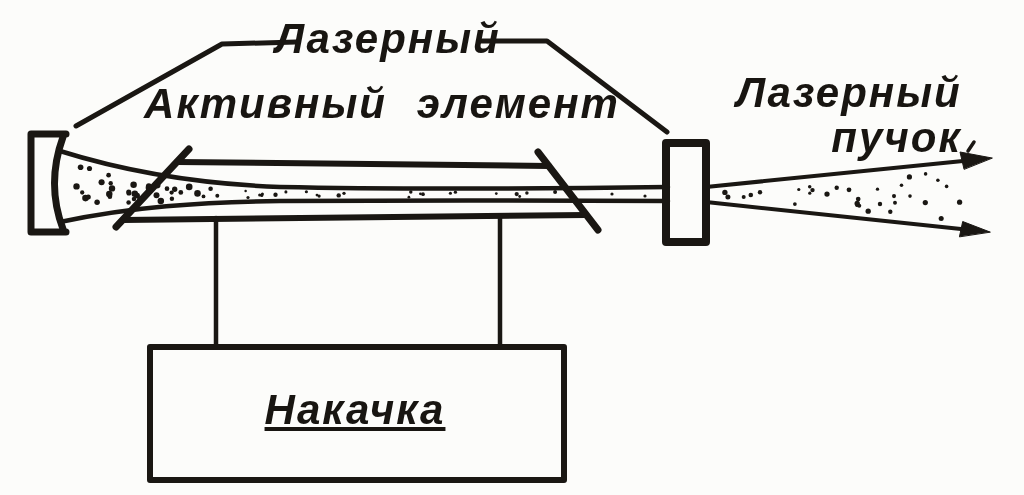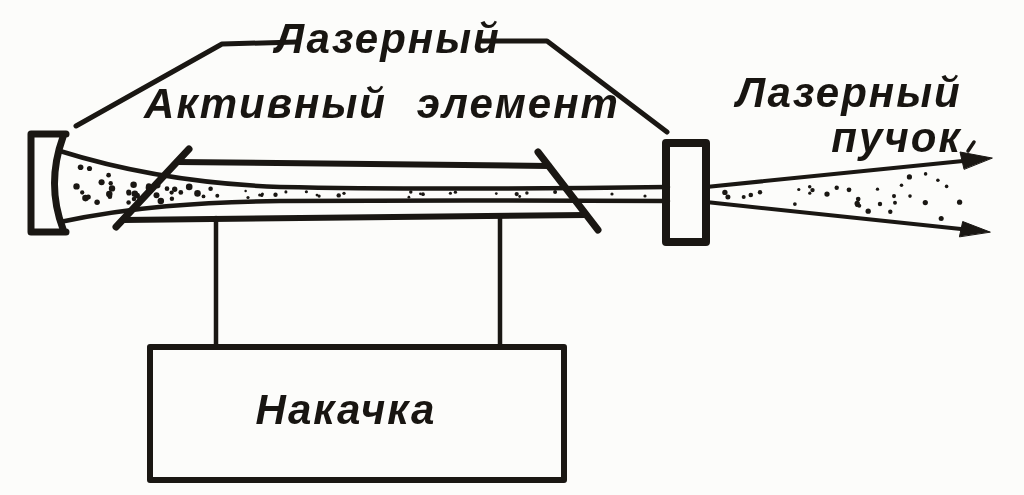--- a/index.html
+++ b/index.html
@@ -180,14 +180,14 @@
 
   <div class="lbl" style="left:388px; top:17px;">Лазерный</div>
 
   <div class="lbl lbl-active" style="left:382px; top:82px;">Активный элемент</div>
 
   <div class="lbl two-line" style="left:849px; top:70px;">
     <div>Лазерный</div>
     <div>пучок</div>
   </div>
 
-  <div class="lbl" style="left:346px; top:388px;">Накачка</div>
+  <div class="lbl" style="left:355px; top:388px;text-decoration:underline;">Накачка</div>
 </div>
 
 </body></html>

